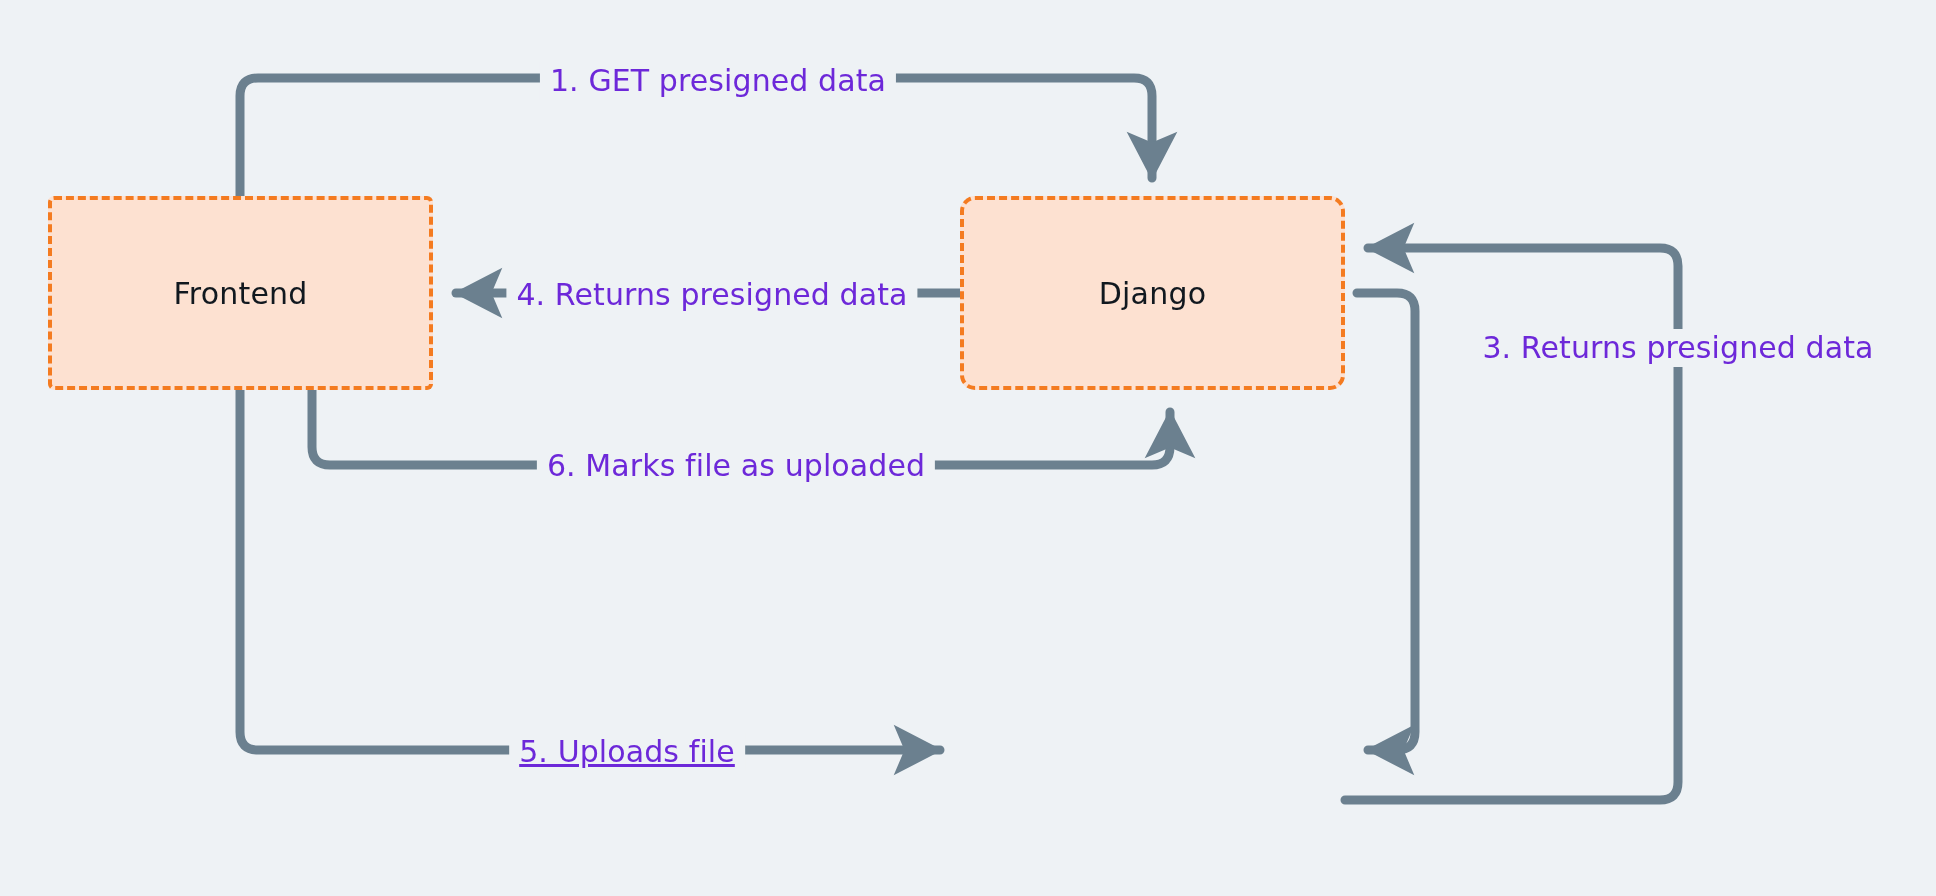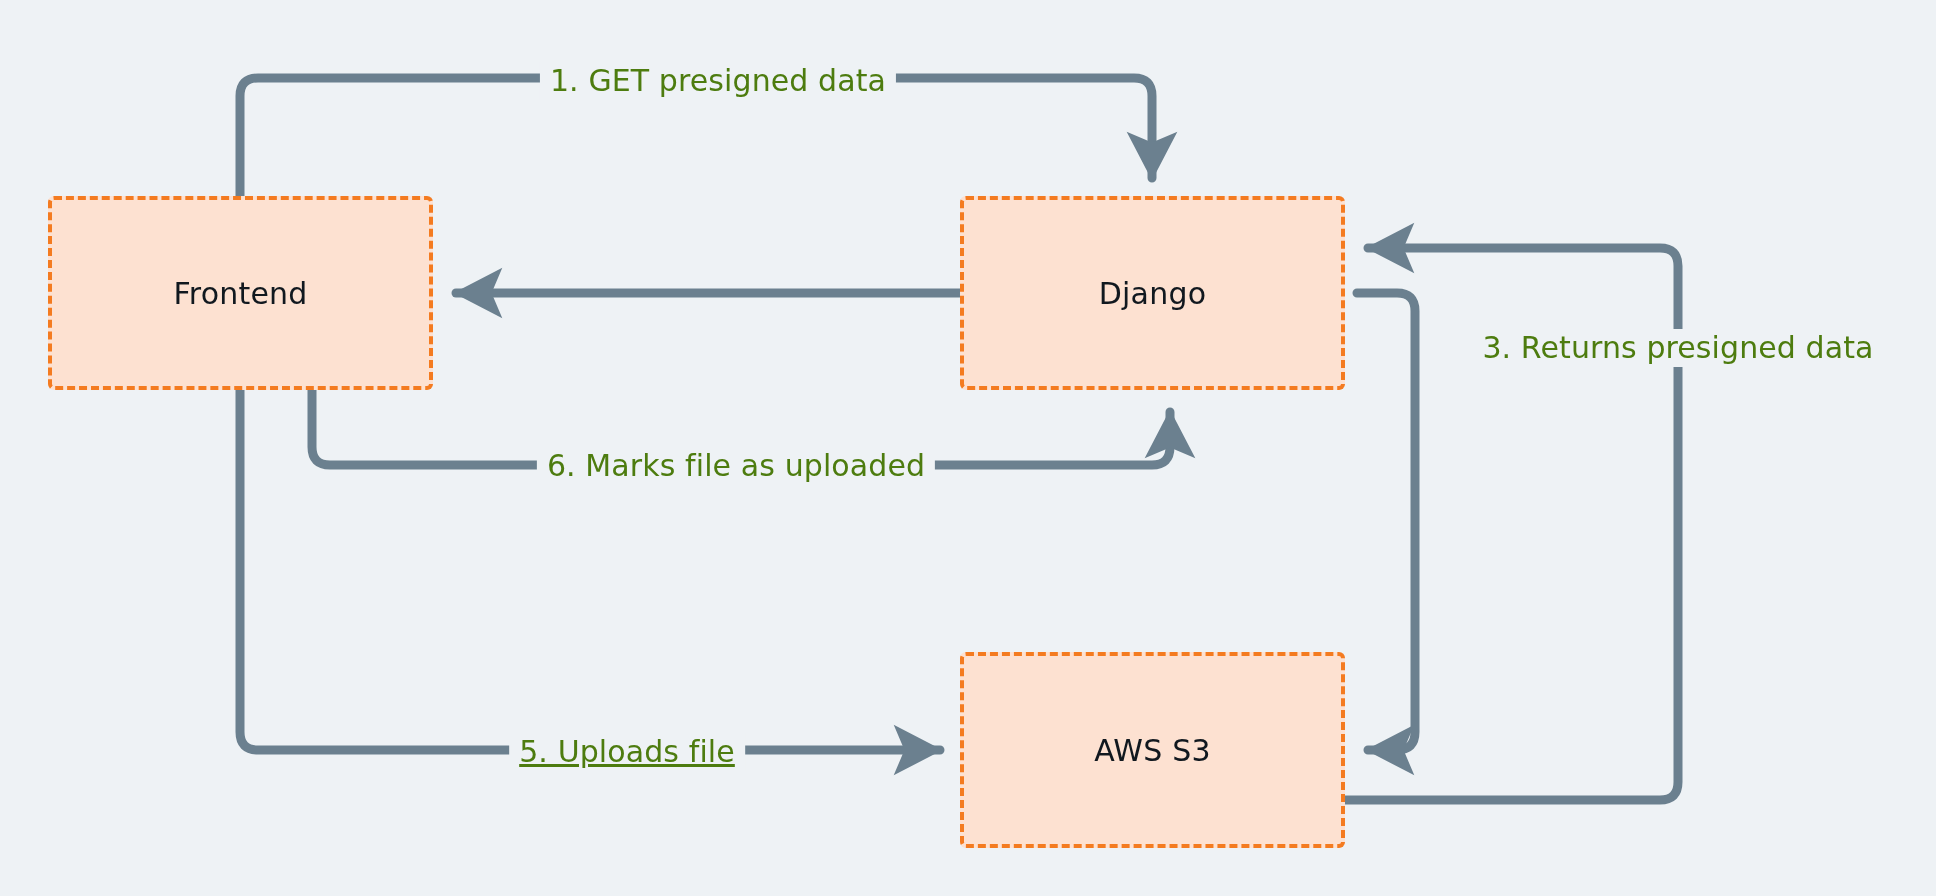--- a/index.html
+++ b/index.html
@@ -41,21 +41,21 @@
     font-size: 30px;
     color: #11181f;
     letter-spacing: 0.2px;
     white-space: nowrap;
   }
   .edge-label {
     position: absolute;
     z-index: 4;
     font-family: "DejaVu Sans", sans-serif;
     font-size: 30px;
-    color: #4d7c0f;
+    color: #6d28d9;
     background: #eef2f5;
     white-space: nowrap;
     padding: 2px 10px;
     line-height: 34px;
     transform: translate(-50%, -50%);
     letter-spacing: 0.1px;
   }
 </style>
 </head>
 <body>
@@ -85,31 +85,29 @@
       <path d="M 240 390 L 240 732 Q 240 750 258 750 L 940 750" marker-end="url(#arrowhead)"></path>
 
       <path d="M 312 390 L 312 447 Q 312 465 330 465 L 1152 465 Q 1170 465 1170 447 L 1170 412" marker-end="url(#arrowhead)"></path>
     </g>
   </svg>
 
   <div class="node" style="left:48px; top:196px; width:385px; height:194px;text-align:right;">
     <span class="node-label">Frontend</span>
   </div>
 
-  <div class="node" style="left:960px; top:196px; width:385px; height:194px;">
+  <div class="node" style="left:960px; top:196px; width:385px; height:194px;border-radius:15px;">
     <span class="node-label">Django</span>
   </div>
 
-  <div class="node" style="left:960px; top:652px; width:385px; height:196px;">
-    <span class="node-label">AWS S3</span>
-  </div>
 
   <div class="edge-label" style="left:718px; top:81px;">1. GET presigned data</div>
 
 
   <div class="edge-label" style="left:1678px; top:348px;">3. Returns presigned data</div>
 
+  <div class="edge-label" style="left:712px; top:295px;">4. Returns presigned data</div>
 
   <div class="edge-label" style="left:627px; top:752px;text-decoration:underline;">5. Uploads file</div>
 
   <div class="edge-label" style="left:736px; top:466px;">6. Marks file as  uploaded</div>
 
 </div>
 
 </body></html>

